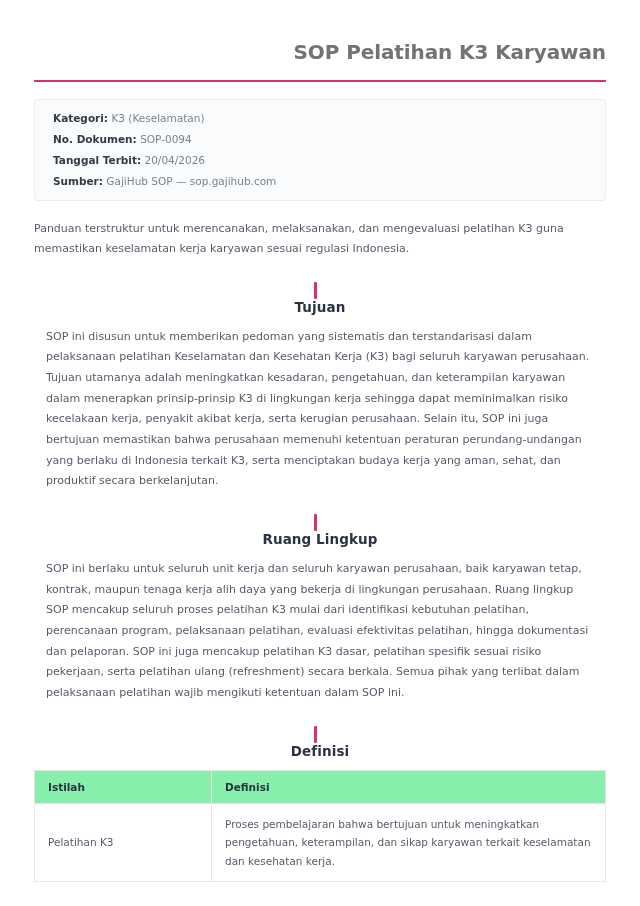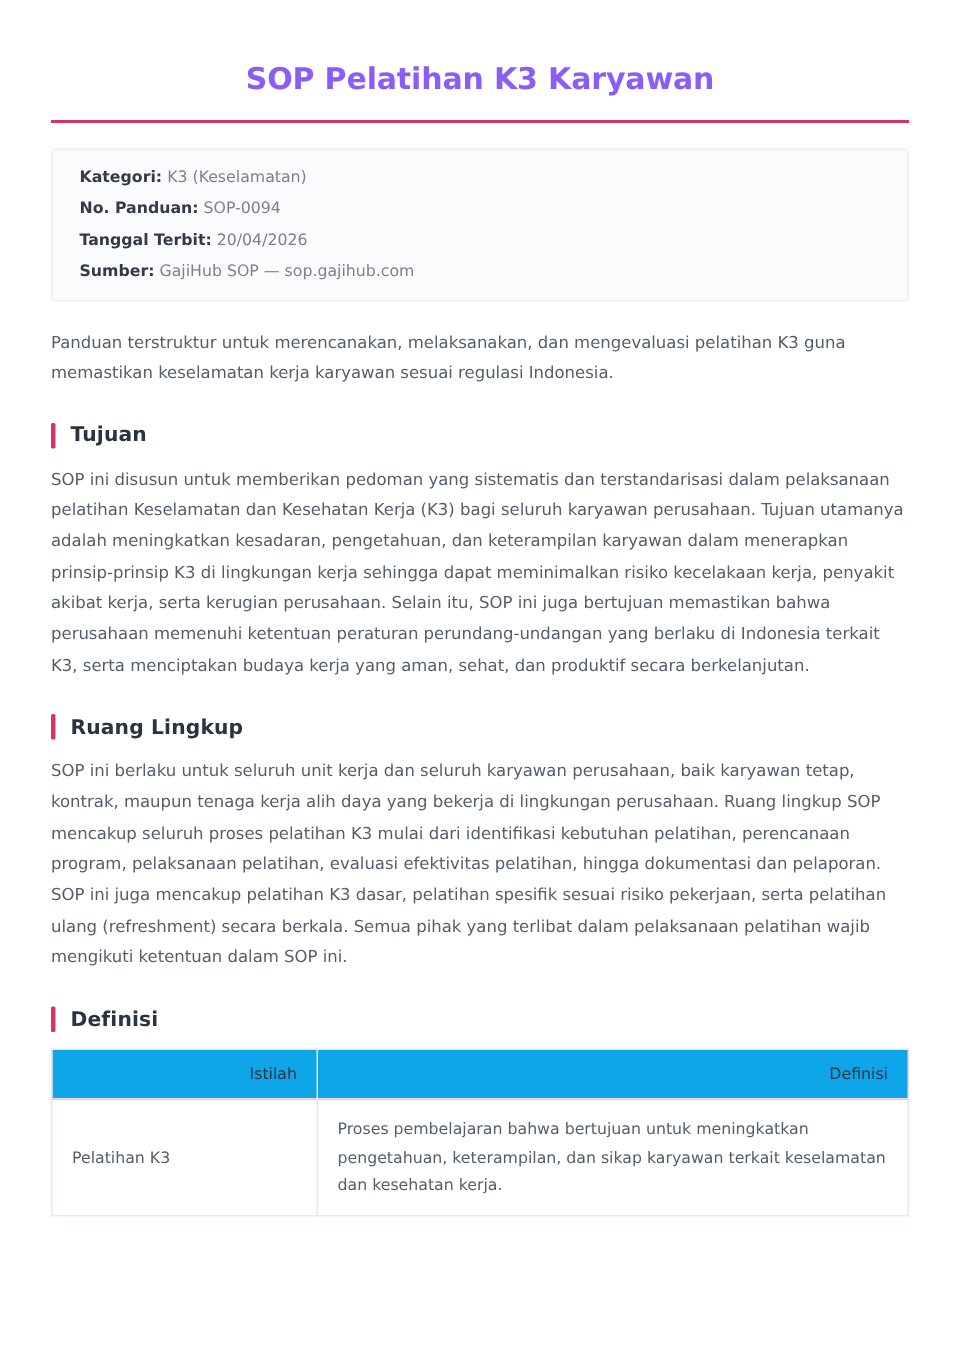--- a/index.html
+++ b/index.html
@@ -20,22 +20,22 @@
     box-sizing: border-box;
     padding: 40px 34px 0 34px;
     background: #ffffff;
     position: relative;
   }
 
   
   .doc-title {
     font-size: 20px;
     font-weight: bold;
-    color: #8b5cf6;
-    text-align: center;
+    color: #737373;
+    text-align: right;
     letter-spacing: -0.1px;
     margin: 0 0 16px 0;
     line-height: 1.2;
   }
   .title-rule {
     height: 2px;
     background: #d6336c;
     width: 100%;
     margin: 0 0 17px 0;
   }
@@ -68,20 +68,21 @@
     line-height: 1.85;
     color: #555d6b;
     margin: 16px 0 22px 0;
   }
 
   
   .section-heading {
     display: flex;
     align-items: center;
     margin: 0 0 11px 0;
+    flex-direction: column;
   }
   .heading-bar {
     width: 3px;
     height: 17px;
     background: #d6336c;
     border-radius: 1px;
     margin-right: 10px;
     flex: none;
   }
   .heading-text {
@@ -91,36 +92,36 @@
     letter-spacing: 0.1px;
   }
   .section {
     margin-bottom: 22px;
   }
   .section-body {
     font-size: 11px;
     line-height: 1.88;
     color: #555d6b;
     text-align: left;
-    margin: 0;
+    margin: 12px;
   }
 
   
   .def-table {
     width: 100%;
     border-collapse: collapse;
     table-layout: fixed;
     border: 1px solid #f0dfe6;
   }
   .def-table th {
-    background: #0ea5e9;
+    background: #86efac;
     color: #2b3343;
     font-size: 10.5px;
-    font-weight: normal;
-    text-align: right;
+    font-weight: bold;
+    text-align: left;
     padding: 10px 13px;
     border: 1px solid #f3dde5;
     vertical-align: middle;
   }
   .def-table td {
     font-size: 10.5px;
     line-height: 1.75;
     color: #555d6b;
     padding: 11px 13px;
     border: 1px solid #f1e3e8;
@@ -135,21 +136,21 @@
 
   <h1 class="doc-title">SOP Pelatihan K3 Karyawan</h1>
   <div class="title-rule"></div>
 
   <div class="meta-box">
     <div class="meta-row">
       <span class="meta-label">Kategori:</span>
       <span class="meta-value">K3 (Keselamatan)</span>
     </div>
     <div class="meta-row">
-      <span class="meta-label">No. Panduan:</span>
+      <span class="meta-label">No. Dokumen:</span>
       <span class="meta-value">SOP-0094</span>
     </div>
     <div class="meta-row">
       <span class="meta-label">Tanggal Terbit:</span>
       <span class="meta-value">20/04/2026</span>
     </div>
     <div class="meta-row">
       <span class="meta-label">Sumber:</span>
       <span class="meta-value">GajiHub SOP — sop.gajihub.com</span>
     </div>

